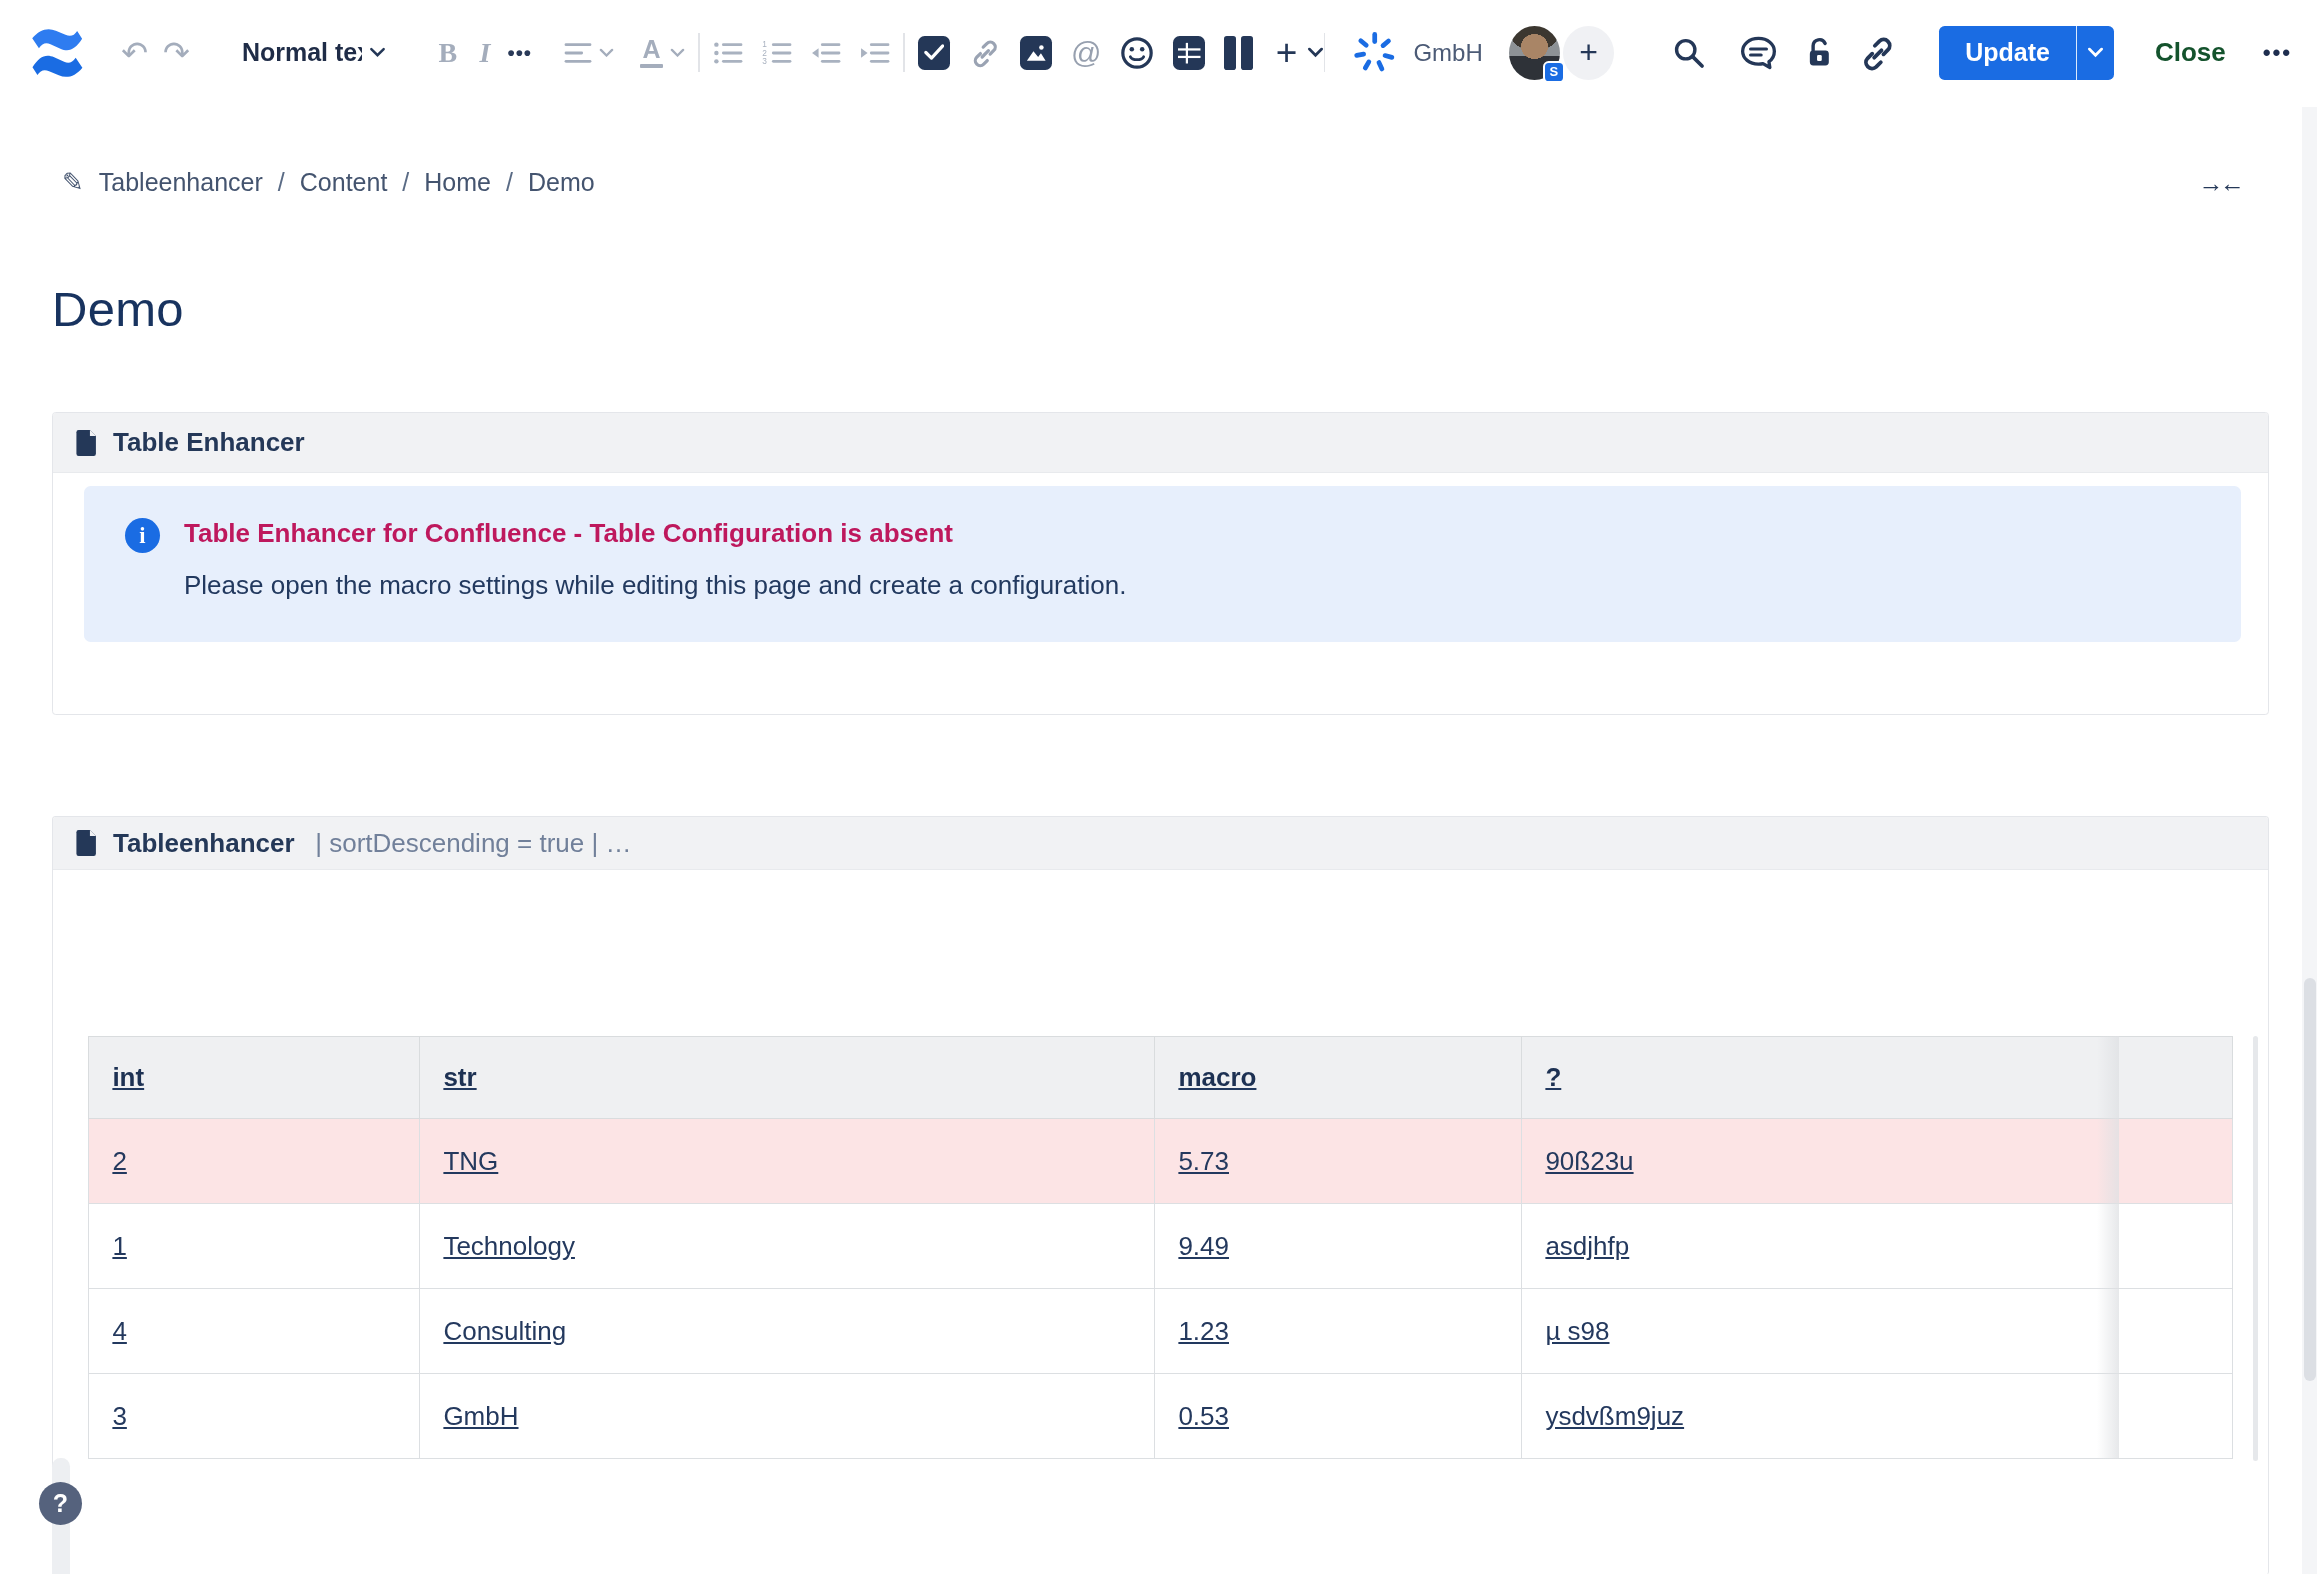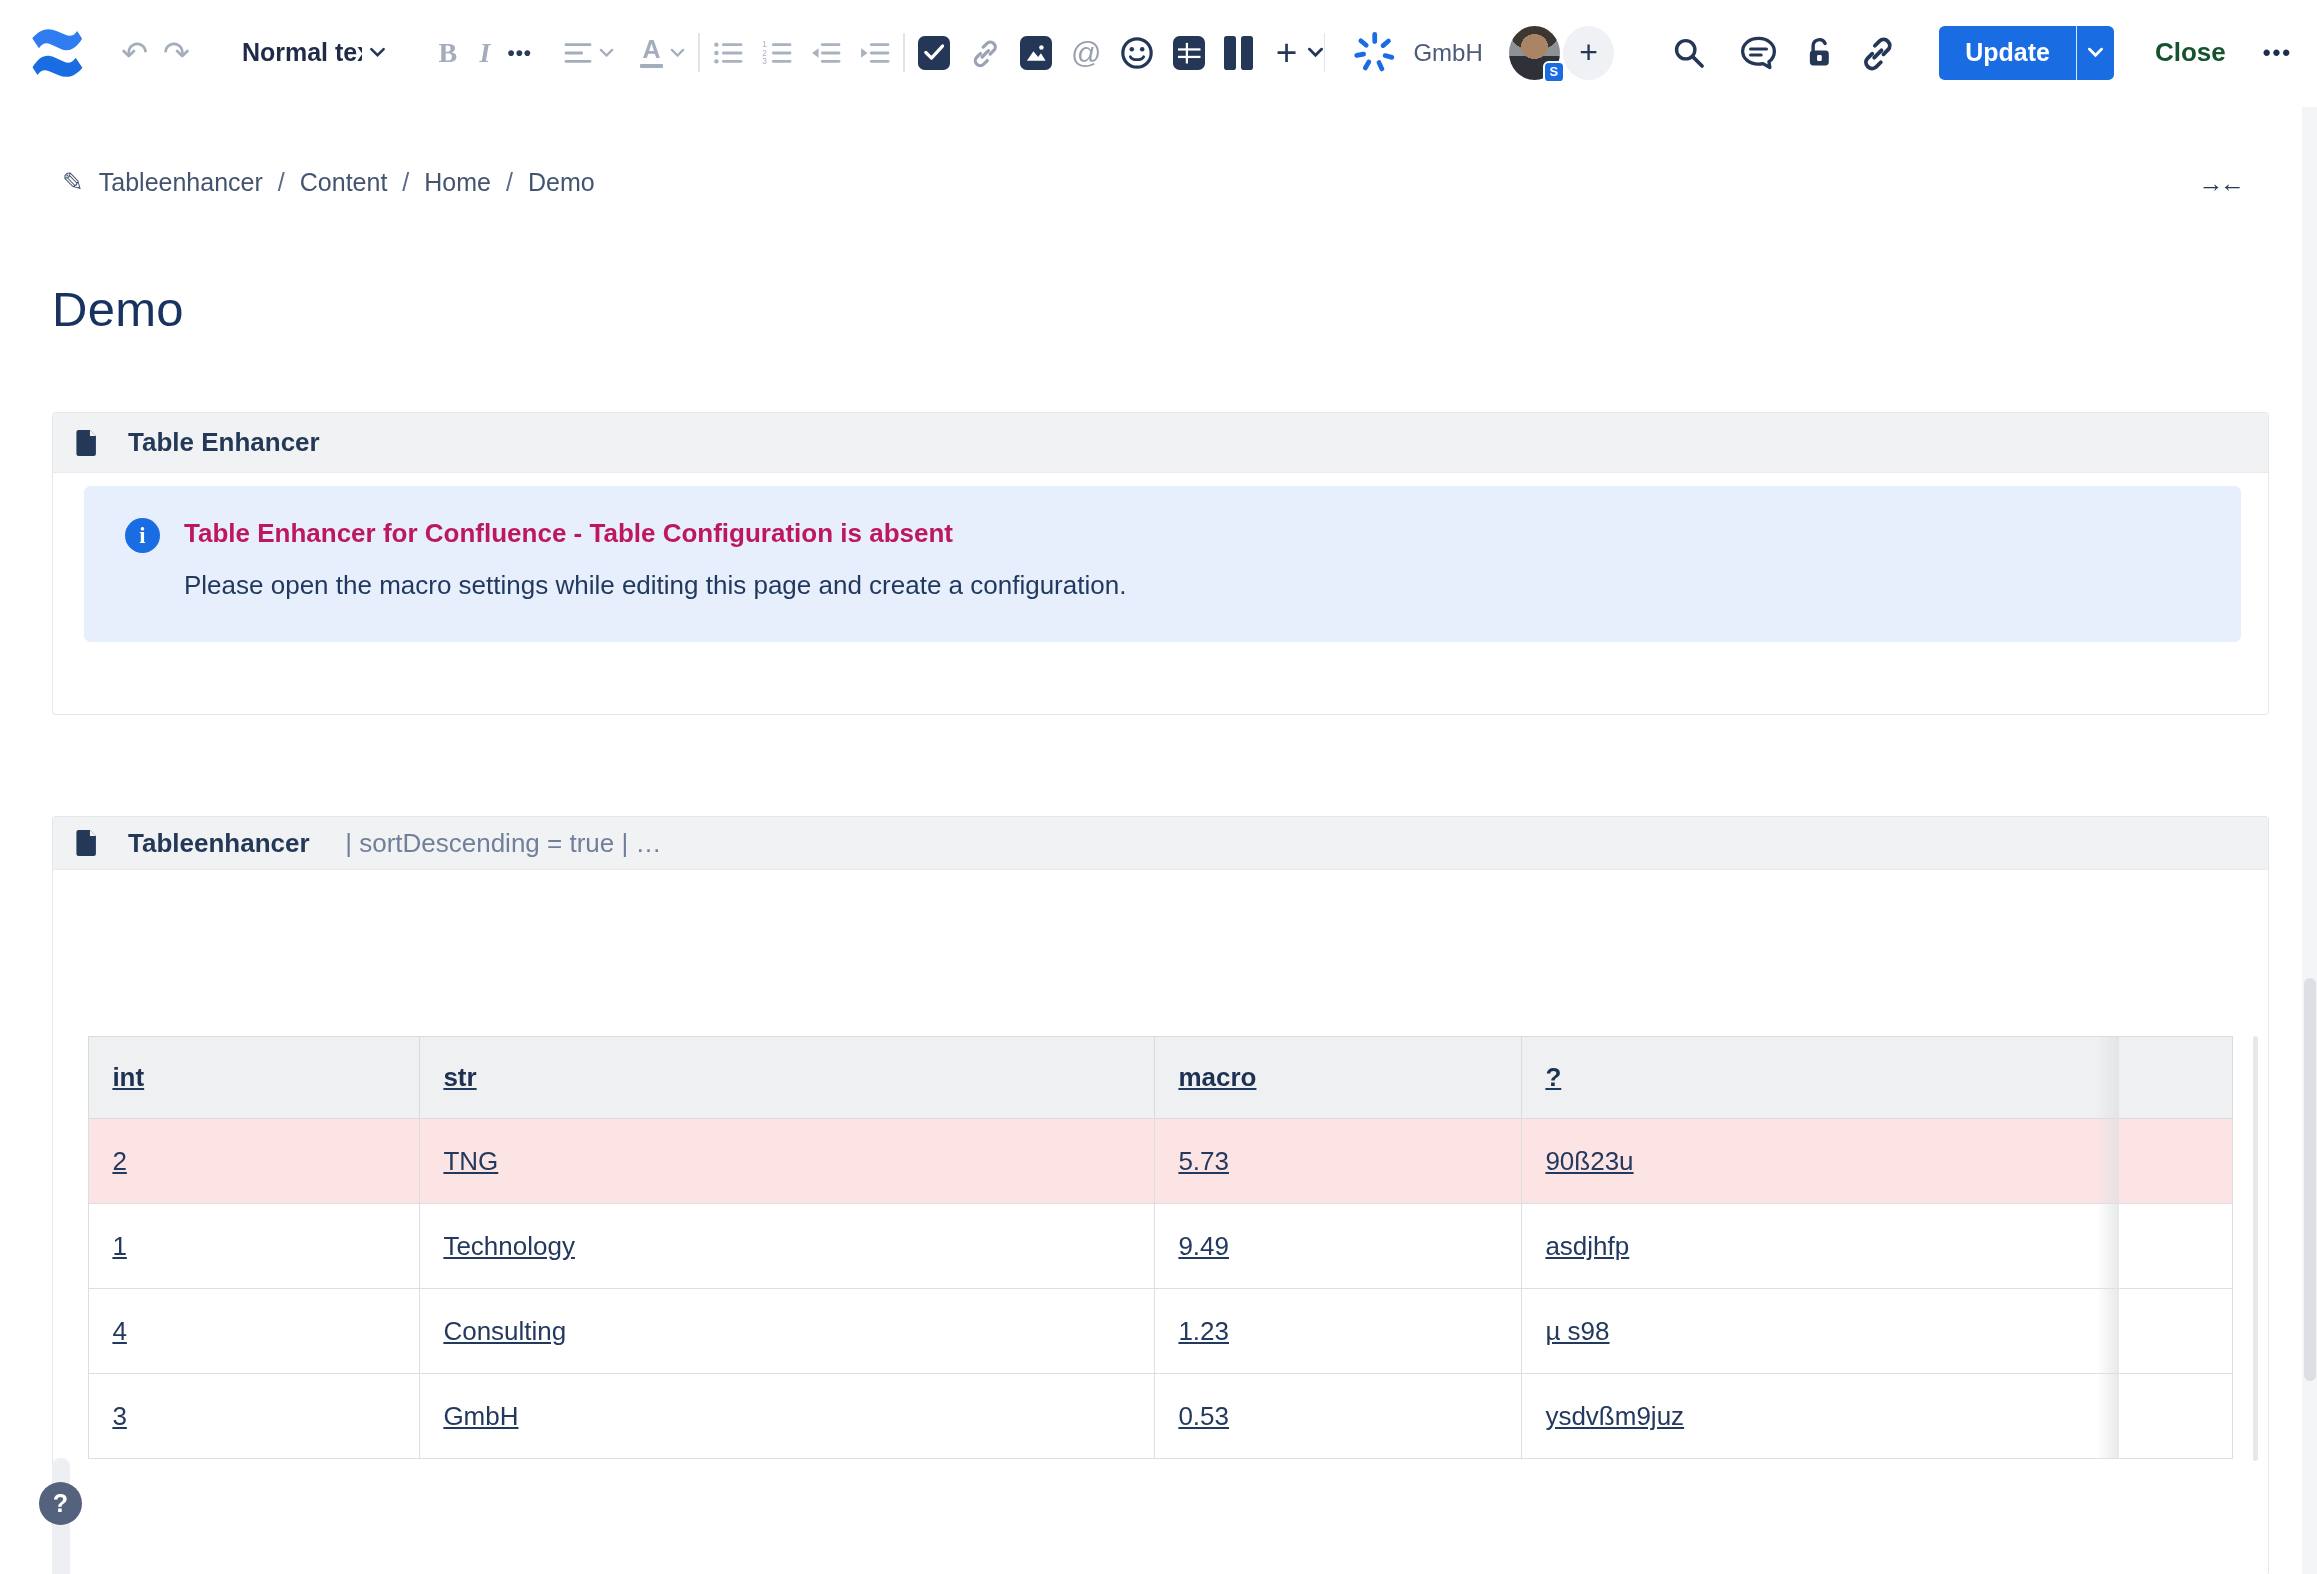--- a/index.html
+++ b/index.html
@@ -60,21 +60,21 @@
   .bc-sep { color:#5a6b85; }
   .collapse-btn { position:absolute; right:77px; top:169px; font-size:25px; color:#243858;
     letter-spacing:-3.7px; cursor:pointer; font-weight:600; }
   
   .page-title { position:absolute; left:52px; top:281px; font-size:49px; font-weight:500;
     color:#18335f; letter-spacing:0.3px; }
   
   .panel { position:absolute; left:52px; width:2217px; background:#fff;
     border:0.9px solid #e4e6ea; border-radius:3.7px; }
   .panel-header { height:58px; background:#f1f2f4; border-bottom:0.9px solid #e8eaed;
-    display:flex; align-items:center; padding:0 22.5px; gap:30px; border-radius:2.8px 2.8px 0 0; }
+    display:flex; align-items:center; padding:0 22.5px; gap:15px; border-radius:2.8px 2.8px 0 0; }
   .panel-title { font-size:26px; font-weight:600; color:#243858; }
   .panel-params { font-size:26px; color:#71809a; margin-left:5.6px; }
   .panel1 { top:412px; height:303px; }
   .panel1 .panel-header { height:60px; }
   .info-panel { position:absolute; left:31px; top:73px; width:2157px; height:156px;
     background:#e7effc; border-radius:6.6px; padding:32px 0 0 41px; display:flex; }
   .info-icon { width:35px; height:35px; border-radius:50%; background:#1a6ce3; color:#fff;
     font-size:22.5px; font-weight:700; display:flex; align-items:center; justify-content:center;
     flex:0 0 35px; font-family:"Liberation Serif","DejaVu Serif",serif; }
   .info-texts { margin-left:24px; }

